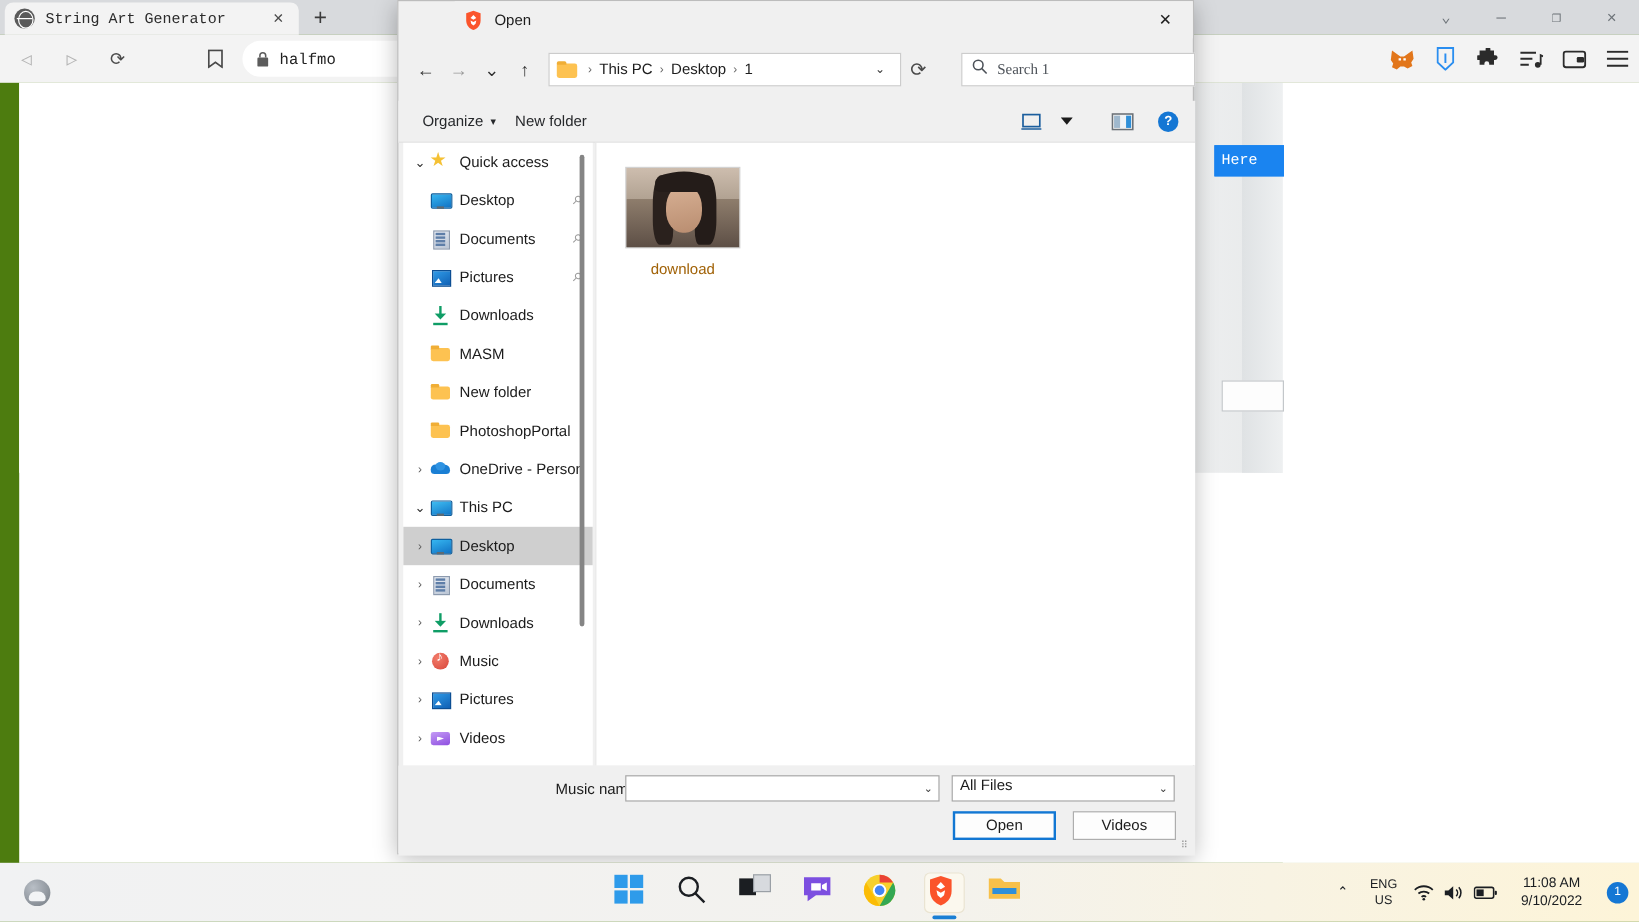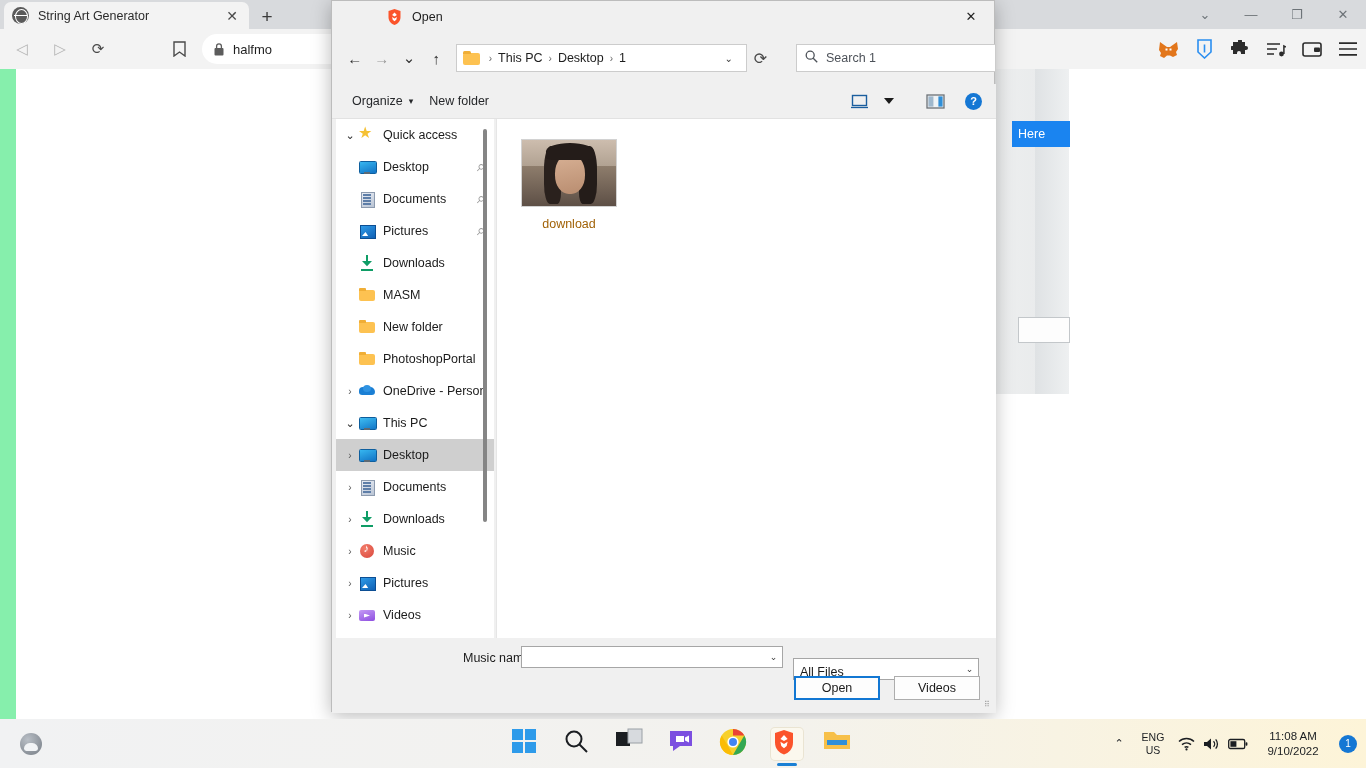--- a/index.html
+++ b/index.html
@@ -4,21 +4,21 @@
 <style>
   * { box-sizing: border-box; margin: 0; padding: 0; }
   html, body {
     width: 1366px; height: 768px;
     overflow: hidden;
     font-family: "Liberation Sans", sans-serif;
     background: #ffffff;
   }
 
   
-  #browser { position: absolute; inset: 0; background: #86efac; }
+  #browser { position: absolute; inset: 0; background: #4d7c0f; font-family: Liberation Mono, monospace; }
 
   .tabstrip {
     position: absolute; left: 0; top: 0; width: 1366px; height: 29px;
     background: #d8dadd;
   }
   .tab {
     position: absolute; left: 4px; top: 2px; width: 245px; height: 27px;
     background: #f3f3f3; border-radius: 7px 7px 0 0;
     display: flex; align-items: center; padding: 0 8px;
   }
@@ -175,21 +175,21 @@
   .crumb-spacer { flex: 1 1 auto; }
   .crumb-chev { color: #3b3b3b; font-size: 10px; padding: 0 7px; }
   .refresh { width: 30px; height: 28px; display:flex; align-items:center; justify-content:center; color:#4a4a4a; }
   .searchbox {
     margin-left: 22px; width: 200px; height: 28px;
     background: #ffffff; border: 1px solid #cccccc;
     display: flex; align-items: center; padding: 0 8px;
   }
   .searchbox input {
     border: 0; outline: 0; flex: 1 1 auto; font-size: 12.5px;
-    font-family: Liberation Sans, sans-serif; color: #6d28d9;
+    font-family: Liberation Serif, serif; color: #6d28d9;
     background: transparent; margin-left: 8px;
   }
   .searchbox input::placeholder { color: #4d5259; }
 
   .dlg-cmd {
     position: absolute; left: 0; top: 83px; width: 664px; height: 35px;
     background: #f0f0f0; display: flex; align-items: center;
     border-bottom: 1px solid #e2e2e2;
   }
   .cmd {
@@ -311,23 +311,23 @@
   .fn-input input {
     border: 0; outline: 0; flex: 1 1 auto; height: 20px; padding: 0 5px;
     font-family: "Liberation Sans", sans-serif; font-size: 12.5px;
     background: transparent; color: #1b1b1b;
   }
   .combo-arrow {
     width: 17px; height: 20px; display: flex; align-items: center;
     justify-content: center; color: #3b3b3b; font-size: 9px;
   }
   .filter {
-    position: absolute; left: 461px; top: 20px; width: 186px; height: 22px;
+    position: absolute; left: 461px; top: 8px; width: 186px; height: 22px;
     background: #ffffff; border: 1px solid #a6a6a6;
-    display: flex; align-items: flex-end; padding-left: 6px;
+    display: flex; align-items: flex-start; padding-left: 6px;
     font-size: 12.5px; color: #1b1b1b;
   }
   .btn {
     position: absolute; height: 24px; width: 86px;
     background: #fdfdfd; border: 1px solid #adadad;
     font-size: 12.5px; color: #1b1b1b;
     display: flex; align-items: center; justify-content: center;
   }
   .btn.primary { border: 2px solid #1277d3; left: 462px; top: 38px; }
   .btn.cancel { left: 562px; top: 38px; }

